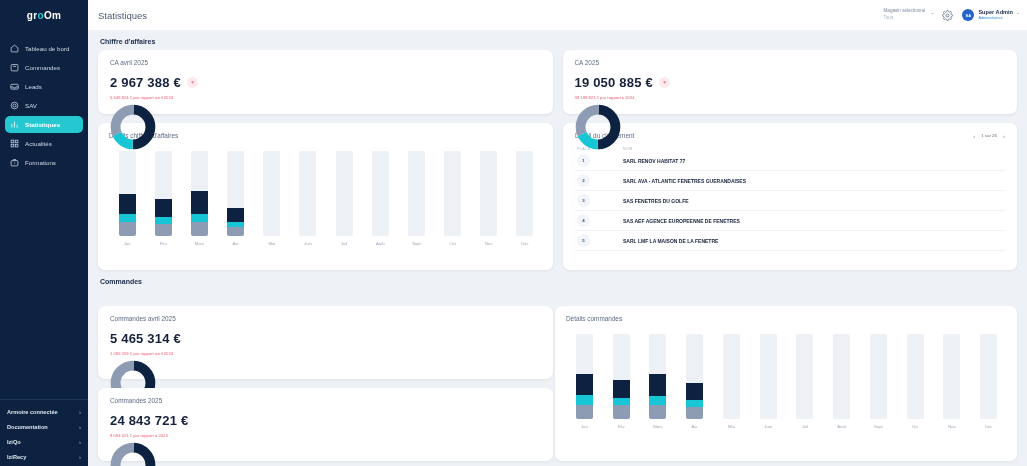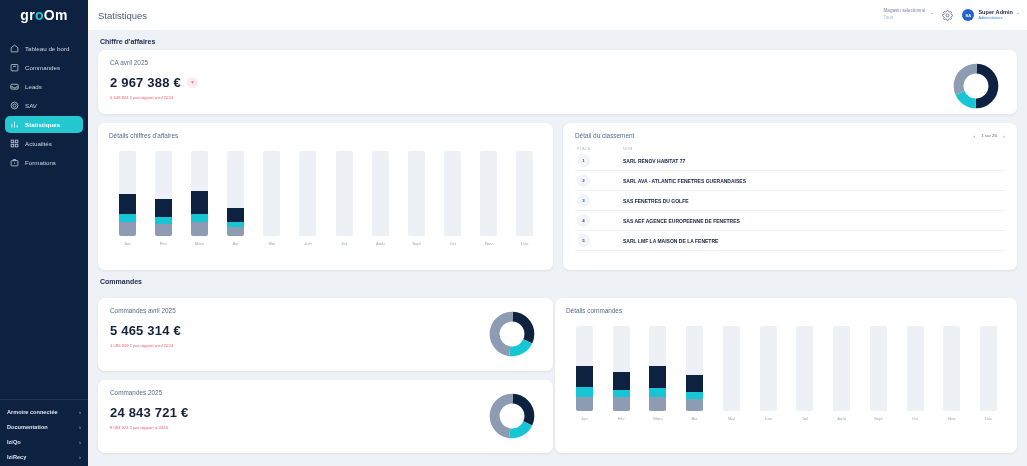--- a/index.html
+++ b/index.html
@@ -13,21 +13,21 @@
   .app { display:flex; width:1027px; height:466px; }
 
   
   .sidebar {
     width:88px; height:466px; background:#0d2240;
     display:flex; flex-direction:column; flex:0 0 88px;
     position:relative;
   }
   .logo {
     height:30px; display:flex; align-items:center; justify-content:center;
-    font-size:14px; font-weight:bold; letter-spacing:.3px; color:#ffffff;
+    font-size:10px; font-weight:bold; letter-spacing:.3px; color:#ffffff;
   }
   .logo .o-accent { color:#25c8d1; }
   .nav { margin-top:10px; display:flex; flex-direction:column; gap:2px; }
   .nav-item {
     display:flex; align-items:center; gap:6px;
     height:17px; margin:0 5px; padding:0 5px;
     border-radius:5px; color:#cdd7e4; font-size:6.2px; white-space:nowrap;
   }
   .nav-item .ico { width:9px; height:9px; flex:0 0 9px; display:block; }
   .nav-item.active { background:#25c8d1; color:#ffffff; font-weight:bold; }
@@ -69,20 +69,21 @@
   .content { flex:1; overflow:hidden; padding:0 10px; }
 
   .section-title {
     font-size:7px; font-weight:bold; color:#1b2a4a;
     padding:8px 0 5px 2px;
   }
 
   .card {
     background:#ffffff; border-radius:7px;
     box-shadow:0 1px 3px rgba(16,32,64,.07);
+    flex-direction:column;
   }
 
   
   .kpi-row { display:flex; gap:10px; }
   .kpi-card {
     flex:1; height:64px; padding:9px 14px 0 12px;
     display:flex; align-items:flex-start; position:relative;
   }
   .kpi-text { flex:1; }
   .kpi-label { font-size:6.4px; color:#5b6b85; margin-bottom:9px; }
@@ -126,21 +127,21 @@
   }
   .rank-badge {
     width:13px; height:13px; border-radius:50%; background:#f1f4f8;
     font-size:4.4px; color:#44546f; font-weight:bold;
     display:flex; align-items:center; justify-content:center;
   }
   .rank-place-cell { width:46px; display:flex; }
   .rank-name { font-size:5px; font-weight:bold; color:#15213d; }
 
   
-  .bottom-row { display:flex; gap:2px; margin-top:8px; }
+  .bottom-row { display:flex; gap:2px; margin-top:16px; }
   .cmd-col { width:455px; display:flex; flex-direction:column; gap:9px; }
   .cmd-card { height:73px; padding:9px 14px 0 12px; display:flex; align-items:flex-start; }
   .cmd-bars-card { flex:1; height:155px; padding:9px 10px 0 11px; }
 </style>
 </head>
 <body>
 
 <div class="app">
 
   <aside class="sidebar">
@@ -291,20 +292,41 @@
           </div>
           <div class="kpi-donut">
             <svg width="46" height="46" viewBox="0 0 42 42">
               <circle cx="21" cy="21" r="15.9" fill="none" stroke="#0d2240" stroke-width="9" stroke-dasharray="50 50" stroke-dashoffset="25"></circle>
               <circle cx="21" cy="21" r="15.9" fill="none" stroke="#17c6d4" stroke-width="9" stroke-dasharray="18 82" stroke-dashoffset="-25"></circle>
               <circle cx="21" cy="21" r="15.9" fill="none" stroke="#8e9cb3" stroke-width="9" stroke-dasharray="32 68" stroke-dashoffset="-43"></circle>
             </svg>
           </div>
         </div>
 
+        <div class="card kpi-card">
+          <div class="kpi-text">
+            <div class="kpi-label">CA 2025</div>
+            <div class="kpi-value-row">
+              <div class="kpi-value">19 050 885 €</div>
+              <div class="kpi-badge">
+                <svg width="5" height="5" viewBox="0 0 10 10">
+                    <path d="M2 3l3 4 3-4z" fill="#f1586f"></path>
+                  </svg>
+              </div>
+            </div>
+            <div class="kpi-sub">39 189 821 € par rapport à 2024</div>
+          </div>
+          <div class="kpi-donut">
+            <svg width="46" height="46" viewBox="0 0 42 42">
+              <circle cx="21" cy="21" r="15.9" fill="none" stroke="#0d2240" stroke-width="9" stroke-dasharray="50 50" stroke-dashoffset="25"></circle>
+              <circle cx="21" cy="21" r="15.9" fill="none" stroke="#17c6d4" stroke-width="9" stroke-dasharray="18 82" stroke-dashoffset="-25"></circle>
+              <circle cx="21" cy="21" r="15.9" fill="none" stroke="#8e9cb3" stroke-width="9" stroke-dasharray="32 68" stroke-dashoffset="-43"></circle>
+            </svg>
+          </div>
+        </div>
       </div>
 
       <div class="mid-row">
 
         <div class="card bar-card">
           <div class="card-title">Détails chiffres d'affaires</div>
           <div class="bars-wrap">
               <div class="bar-col">
                 <div class="bar-track">
                   <div style="background: rgb(13, 34, 64); height: 24%;"></div>

